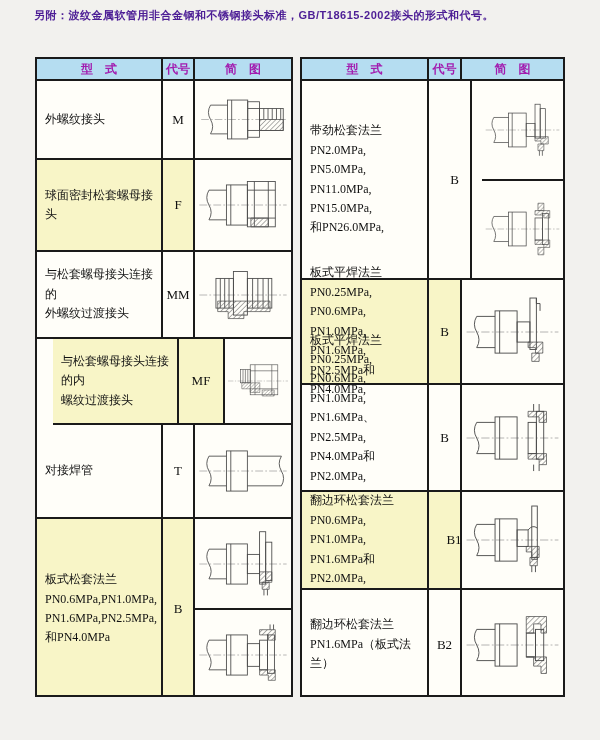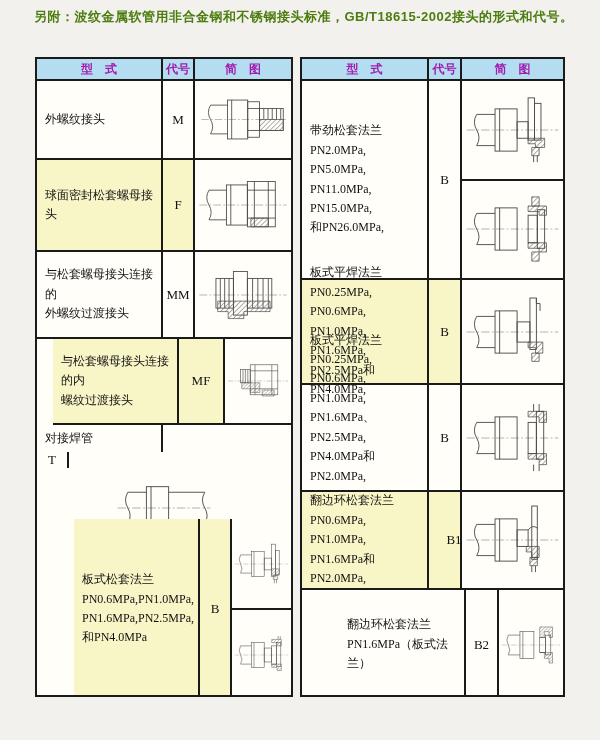--- a/index.html
+++ b/index.html
@@ -4,21 +4,21 @@
 <style>
   html,body{margin:0;padding:0;}
   body{
     width:600px;height:740px;position:relative;
     background:#f2f1ee;
     font-family:"Liberation Sans", sans-serif;
     overflow:hidden;
   }
   .title{
     position:absolute;left:34px;top:8px;width:540px;
-    font-size:13px;font-weight:bold;color:#4d7c0f;
+    font-size:11px;font-weight:bold;color:#4c1d95;
     letter-spacing:0.5px;
   }
   .tbl{
     position:absolute;top:57px;height:640px;
     background:#fffef9;border:2px solid #1a1a1a;
     box-sizing:border-box;overflow:hidden;
   }
   #tbl-left{left:35px;width:258px;}
   #tbl-right{left:300px;width:265px;}
   .hrow{
@@ -26,21 +26,21 @@
     background:var(--hdr,#b5ddf1);
     border-bottom:2px solid #1a1a1a;box-sizing:border-box;
   }
   .hcell{
     display:flex;align-items:center;justify-content:center;
     font-size:12px;font-weight:bold;color:#a21caf;
     border-right:2px solid #1a1a1a;box-sizing:border-box;
   }
   .hcell:last-child{border-right:none;flex:1;}
   .row{display:flex;border-bottom:2px solid #1a1a1a;box-sizing:border-box;}
-  .row:last-child{border-bottom:none;padding-left:37px;}
+  .row:last-child{border-bottom:none;}
   .cell-type{
     box-sizing:border-box;border-right:2px solid #1a1a1a;
     padding:4px 8px;display:flex;flex-direction:column;justify-content:center;
     font-family:"Liberation Serif", serif;
     font-size:12px;line-height:1.62;color:#111;
   }
   .cell-code{
     box-sizing:border-box;border-right:2px solid #1a1a1a;
     display:flex;align-items:center;justify-content:center;
     font-family:"Liberation Serif", serif;font-size:13px;color:#111;
@@ -156,21 +156,21 @@
             <rect x="26" y="24" width="16" height="22" stroke="#4a4a4a" fill="none" stroke-width="1"></rect>
             <path d="M30,24 V46 M34,24 V46 M38,24 V46" stroke="#4a4a4a" fill="none" stroke-width="1"></path>
             <rect x="42" y="16" width="46" height="50" stroke="#4a4a4a" fill="none" stroke-width="1"></rect>
             <path d="M50,16 V66 M78,16 V66 M42,26 H88 M42,56 H88" stroke="#4a4a4a" fill="none" stroke-width="1"></path>
             <path d="M28,46 H58 V62 H42 V56 H28 Z" fill="url(#h3)" stroke="#4a4a4a" stroke-width="0.8"></path>
             <path d="M62,58 H82 V68 H62 Z" fill="url(#h3)" stroke="#4a4a4a" stroke-width="0.8"></path>
           </svg>
         </div>
       </div>
     </div>
-    <div class="row" style="height: 94px; flex-direction: column;">
+    <div class="row" style="height: 94px;">
       <div class="cell-type" style="width: 126px;">
         <div>对接焊管</div>
       </div>
       <div class="cell-code" style="width: 32px;">T</div>
       <div class="cell-dia">
         <div class="sub">
           <svg viewBox="0 0 110 86" width="102" height="80" preserveAspectRatio="xMidYMid meet">
             <defs>
               <pattern id="h4" width="4" height="4" patternUnits="userSpaceOnUse" patternTransform="rotate(45)">
                 <line x1="0" y1="0" x2="0" y2="4" stroke="#666" stroke-width="1.2"></line>
@@ -238,21 +238,21 @@
         </div>
       </div>
     </div>
   </div>
 <div class="tbl" id="tbl-right">
     <div class="hrow">
       <div class="hcell" style="width: 127px;">型　式</div>
       <div class="hcell" style="width: 33px;">代号</div>
       <div class="hcell">简　图</div>
     </div>
-    <div class="row" style="height: 199px;">
+    <div class="row" style="height: 199px; gap: 10px;">
       <div class="cell-type" style="width: 127px;">
         <div>带劲松套法兰</div>
         <div>PN2.0MPa, PN5.0MPa,</div>
         <div>PN11.0MPa, PN15.0MPa,</div>
         <div>和PN26.0MPa,</div>
       </div>
       <div class="cell-code" style="width: 33px;">B</div>
       <div class="cell-dia">
         <div class="sub">
           <svg viewBox="0 0 110 86" width="102" height="80" preserveAspectRatio="xMidYMid meet">

